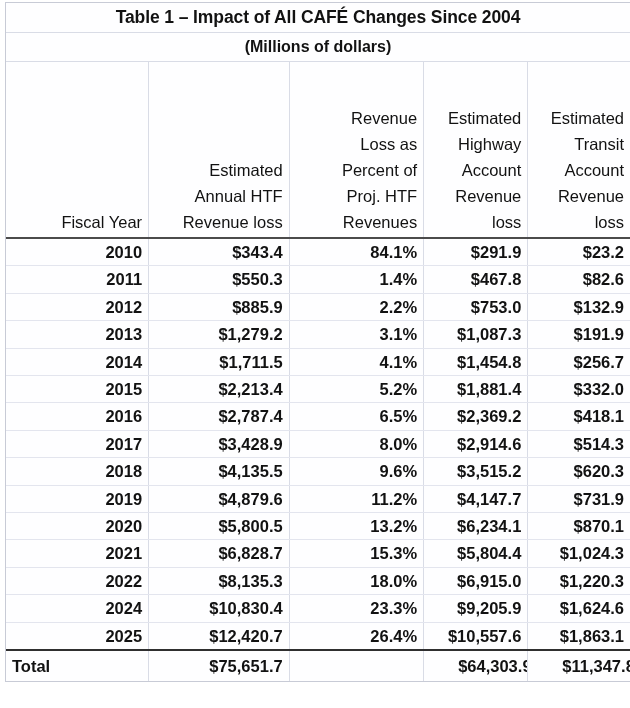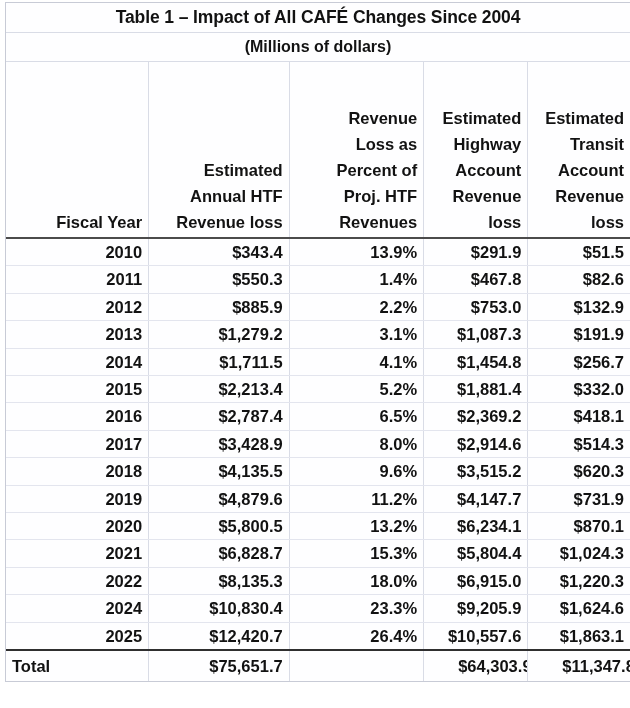--- a/index.html
+++ b/index.html
@@ -78,21 +78,21 @@
   tr.spacer-row td {
     height: 5px;
     border-bottom: none;
     padding: 0;
   }
   tr.spacer-row td:last-child { border-right: none; }
 
   tr.header-row th {
     height: 168px;
     text-align: right;
-    font-weight: bold;
+    font-weight: normal;
     font-size: 16.5px;
     line-height: 26px;
     vertical-align: bottom;
     padding-bottom: 2px;
     border-bottom: 2px solid #4b4b4b;
   }
   tr.header-row th:last-child { border-right: none; }
   tr.header-row th .hdr-lines { display: block; }
 
   tr.data-row td {
@@ -176,23 +176,23 @@
             <span class="hdr-lines">Account</span>
             <span class="hdr-lines">Revenue</span>
             <span class="hdr-lines">loss</span>
           </th>
         </tr>
     </tbody>
     <tbody id="data-body">
         <tr class="data-row">
           <td>2010</td>
           <td>$343.4</td>
-          <td>13.9%</td>
+          <td>84.1%</td>
           <td>$291.9</td>
-          <td>$51.5</td>
+          <td>$23.2</td>
         </tr>
         <tr class="data-row">
           <td>2011</td>
           <td>$550.3</td>
           <td>1.4%</td>
           <td>$467.8</td>
           <td>$82.6</td>
         </tr>
         <tr class="data-row">
           <td>2012</td>

